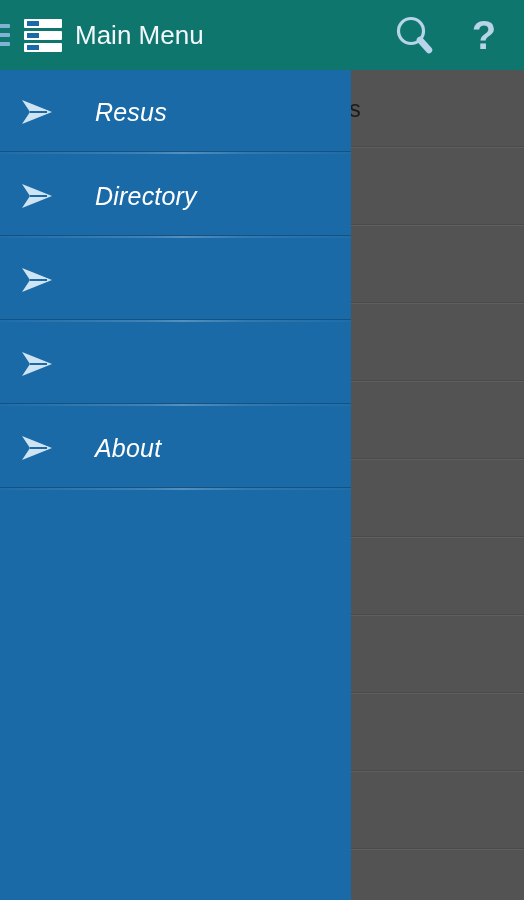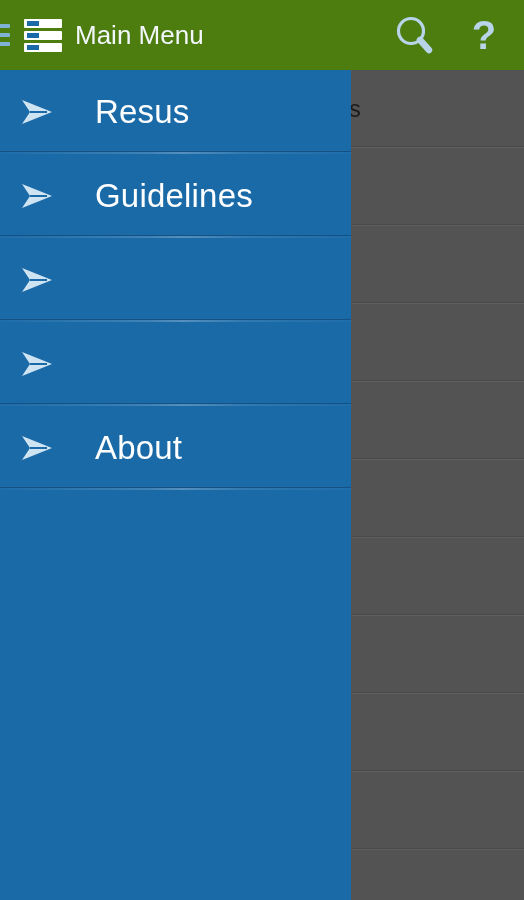--- a/index.html
+++ b/index.html
@@ -49,21 +49,21 @@
     white-space: nowrap;
     letter-spacing: 0.2px;
   }
 
   
   #appbar {
     position: absolute;
     left: 0; top: 0;
     width: 524px;
     height: 70px;
-    background: #4d7c0f;
+    background: #0f766e;
     z-index: 30;
   }
   
   #bg-hamburger {
     position: absolute;
     left: -6px;
     top: 24px;
     width: 16px;
     height: 22px;
     display: flex;
@@ -176,24 +176,25 @@
     top: 50%;
     transform: translateY(-50%);
     width: 34px;
     height: 28px;
   }
   .item-label {
     position: absolute;
     left: 95px;
     top: 50%;
     transform: translateY(-50%);
-    font-size: 33px;
+    font-size: 25px;
     color: #ffffff;
     white-space: nowrap;
     letter-spacing: 0.2px;
+    font-style: italic;
   }
   #drawer-filler {
     height: 160px;
   }
 </style>
 </head>
 <body>
 
 <div id="bg-screen">
   <div id="bg-list">
@@ -246,21 +247,21 @@
     <span class="divider"></span>
   </div>
 
   <div class="drawer-item">
     <span class="item-arrow">
       <svg viewBox="0 0 34 28" width="34" height="28" aria-hidden="true">
         <path d="M2 2 L32 14 L2 26 L10 14 Z" fill="#cfe4f2"></path>
         <path d="M10 13 L27 13 L27 15 L10 15 Z" fill="#1a6aa8"></path>
       </svg>
     </span>
-    <span class="item-label">Guidelines</span>
+    <span class="item-label">Directory</span>
     <span class="divider"></span>
   </div>
 
   <div class="drawer-item">
     <span class="item-arrow">
       <svg viewBox="0 0 34 28" width="34" height="28" aria-hidden="true">
         <path d="M2 2 L32 14 L2 26 L10 14 Z" fill="#cfe4f2"></path>
         <path d="M10 13 L27 13 L27 15 L10 15 Z" fill="#1a6aa8"></path>
       </svg>
     </span>

